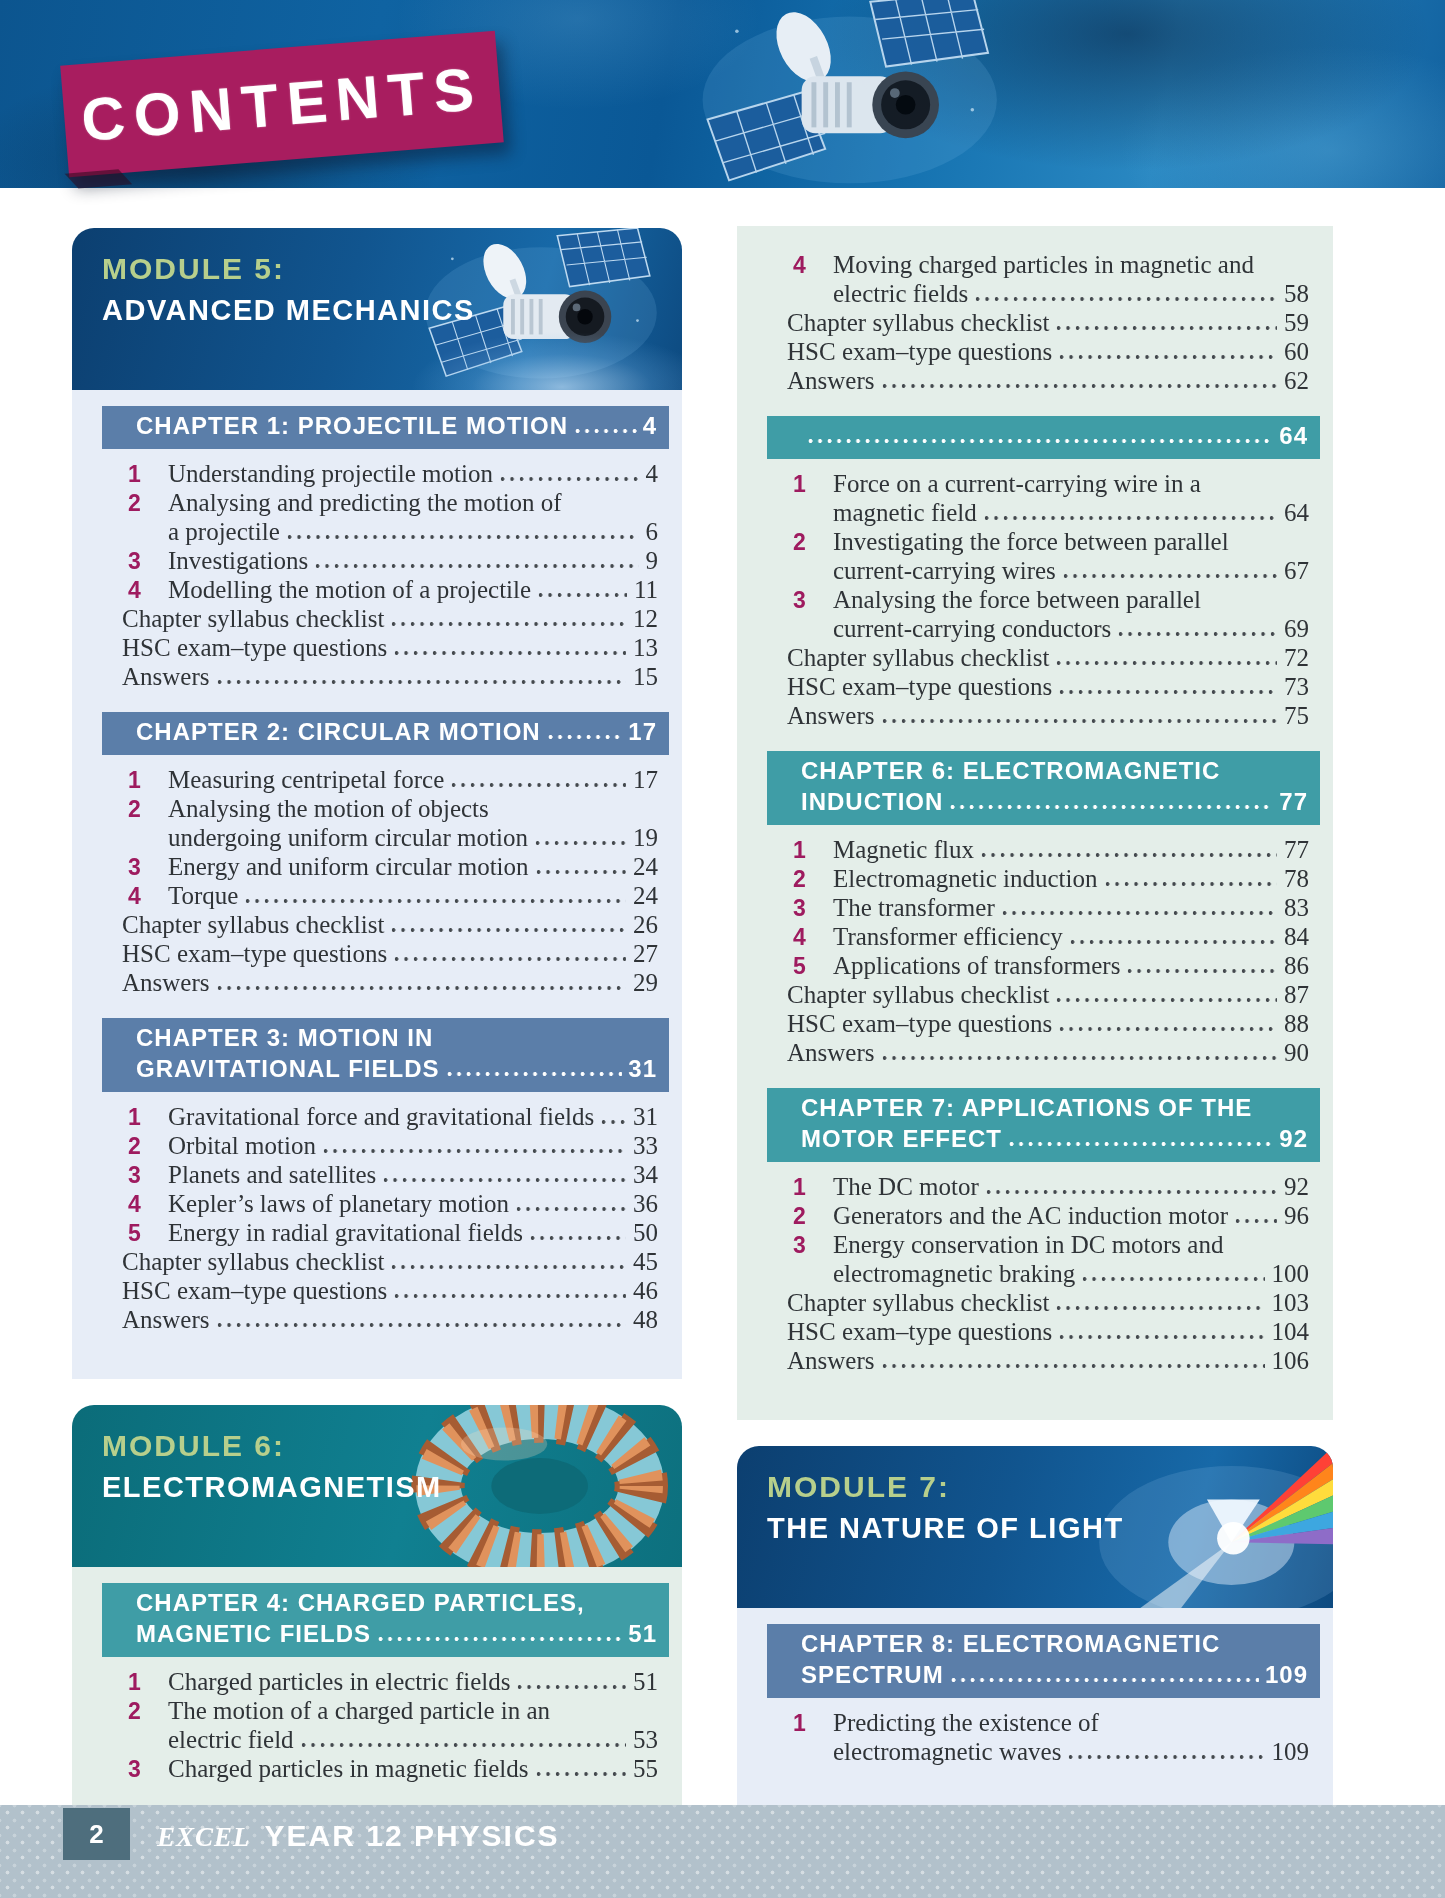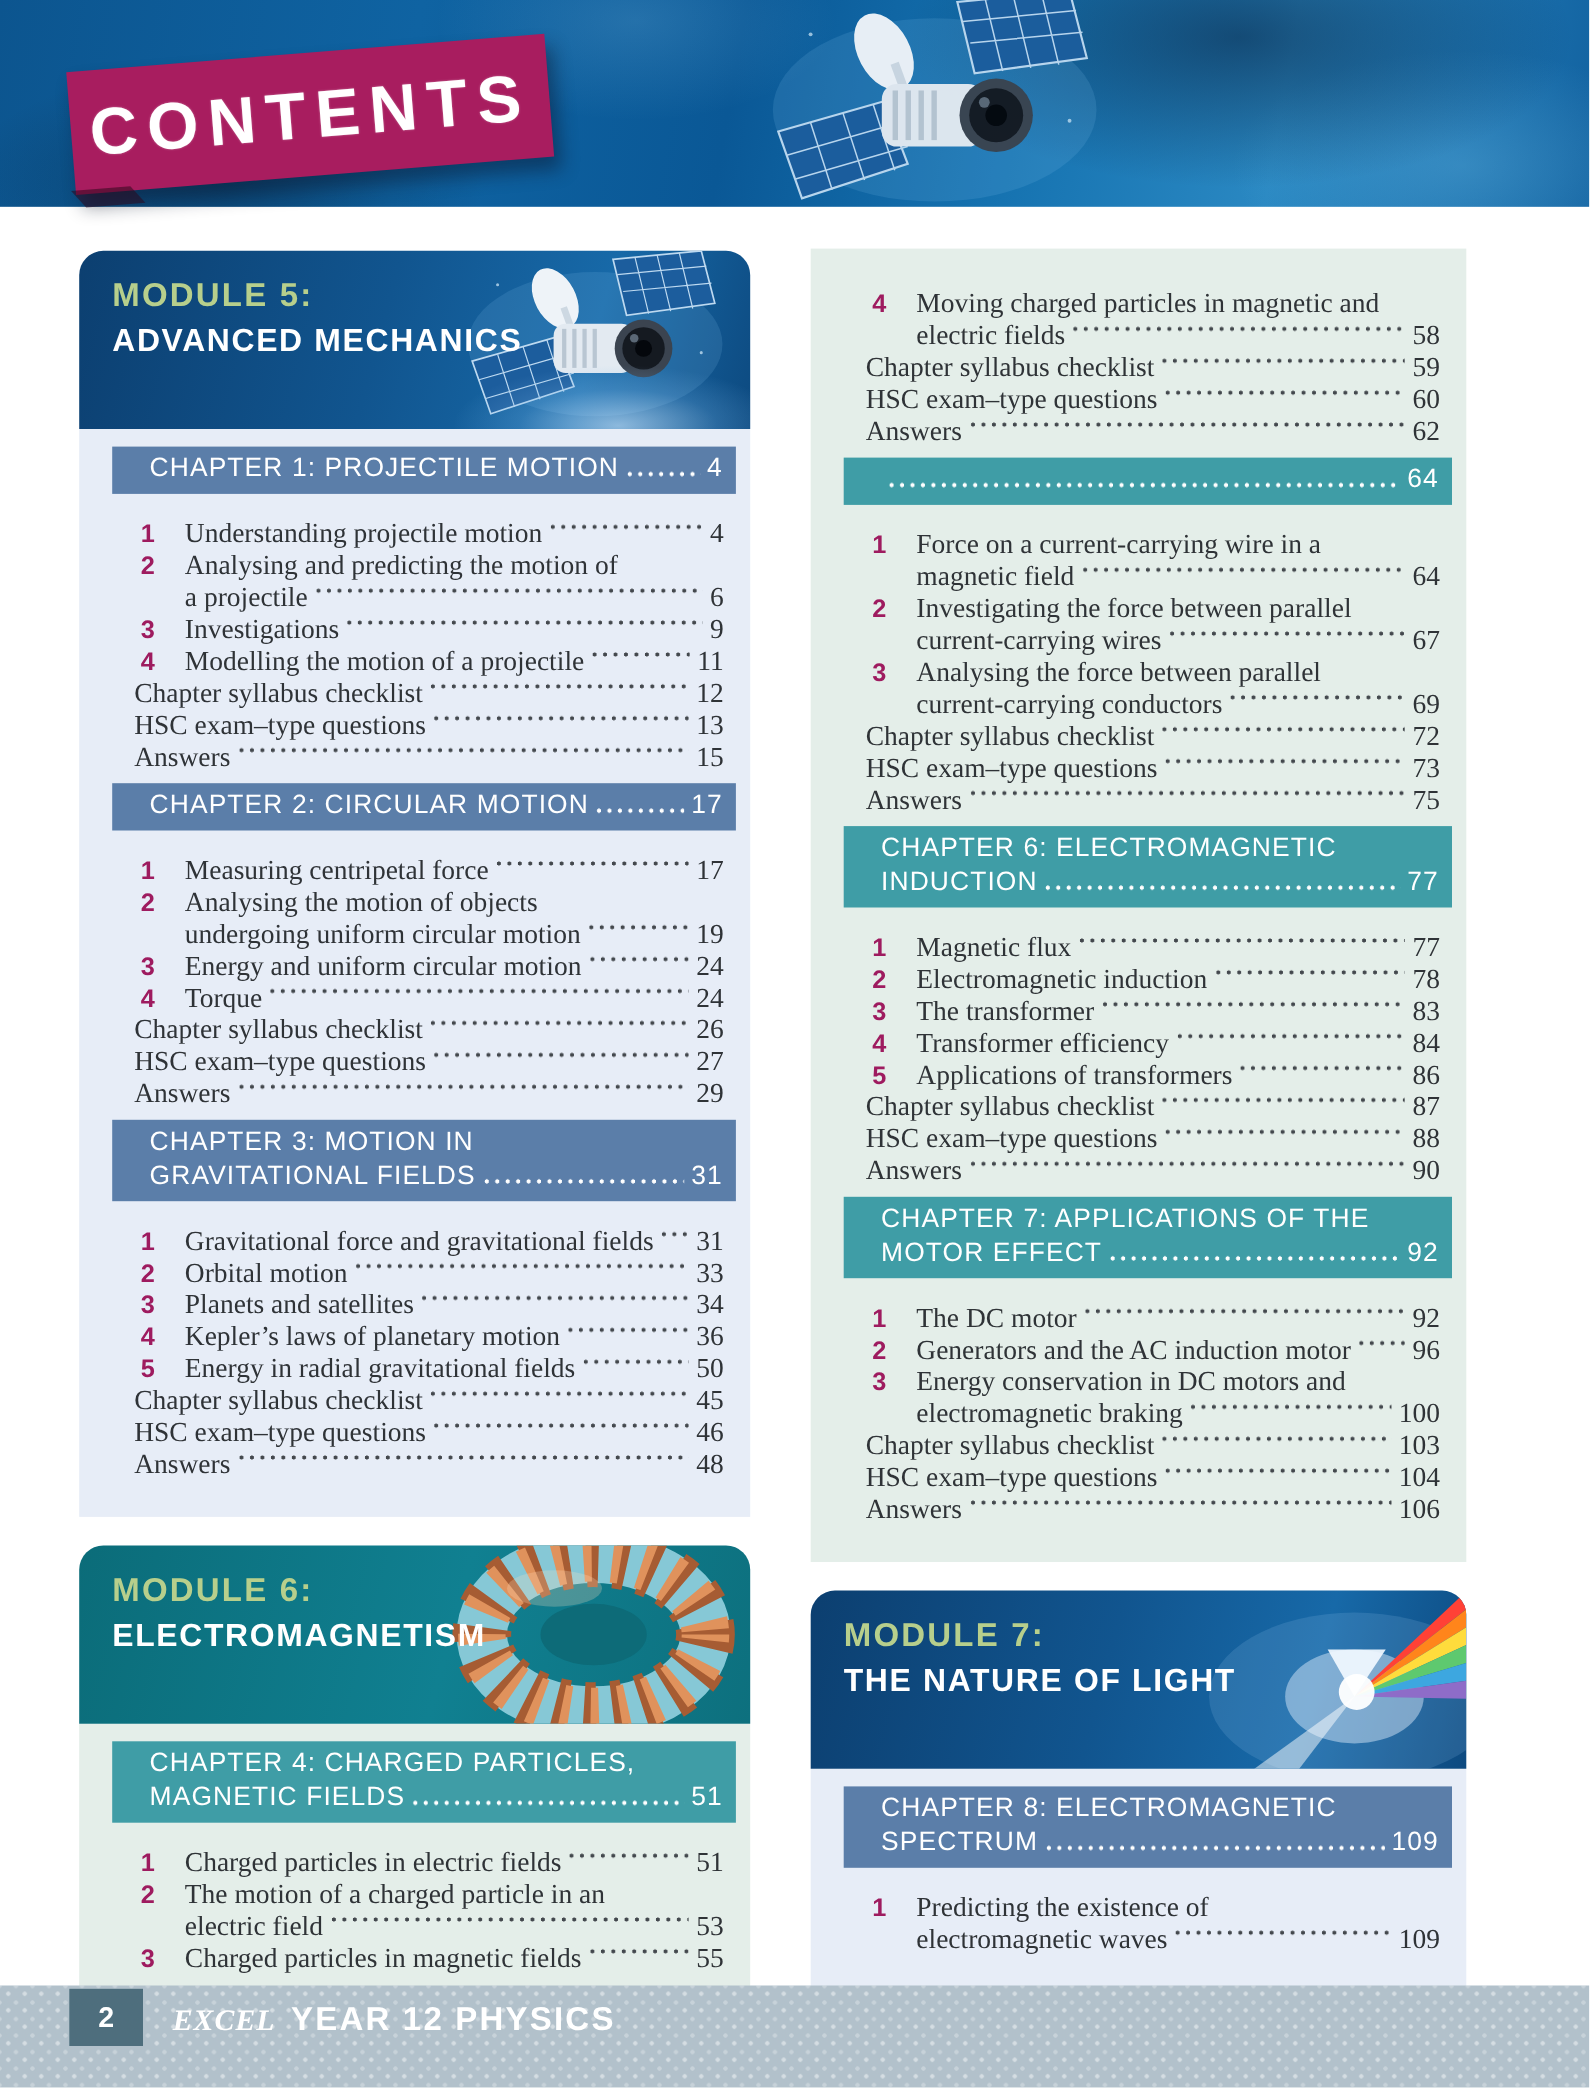--- a/index.html
+++ b/index.html
@@ -66,36 +66,36 @@
   .module-art svg { width:100%; height:100%; }
 
   .panel-body { padding:16px 0 24px 0; }
   .panel-body.blue { background:var(--panel-bg-blue,#e7edf7); }
   .panel-body.teal { background:var(--panel-bg-teal,#e4eee9); }
 
   .toc-section { margin-bottom:10px; }
 
   .chapter-bar {
     margin:0 13px 2px 30px; padding:6px 12px 6px 34px;
-    font-family:"Liberation Sans", sans-serif; font-weight:400; font-size:24px;
+    font-family:"Liberation Sans", sans-serif; font-weight:700; font-size:24px;
     letter-spacing:1px; color:#ffffff;
   }
   .chapter-bar.blue { background:var(--chapter-bar-blue,#5b7ea9); }
   .chapter-bar.teal { background:var(--chapter-bar-teal,#3f9da6); }
   .bar-line { display:flex; align-items:baseline; height:31px; white-space:nowrap; }
   .bar-pg { margin-left:2px; }
 
   .entries { padding:9px 24px 10px 50px; }
   .toc-entry { }
   .toc-line { display:flex; align-items:baseline; height:29px; white-space:nowrap; }
   .num {
     flex:0 0 46px; font-family:"Liberation Sans", sans-serif; font-weight:700;
     font-size:23px; color:var(--entry-number-magenta,#9e1b5f); padding-left:6px; box-sizing:border-box;
   }
-  .txt { font-size:25px; color:var(--text,#2f3337);margin-top:12px; }
+  .txt { font-size:25px; color:var(--text,#2f3337); }
   .pg  { font-size:25px; color:var(--text,#2f3337); margin-left:3px; }
 
   .leader {
     flex:1 1 auto; min-width:14px; height:10px; align-self:flex-end;
     margin:0 4px 5px 7px;
     background-image:radial-gradient(circle at 2.5px 5px, #43484d 1.6px, transparent 2.1px);
     background-size:9.5px 10px; background-repeat:repeat-x; background-position:left center;
   }
   .leader.white {
     background-image:radial-gradient(circle at 2.5px 5px, #ffffff 1.7px, transparent 2.2px);

